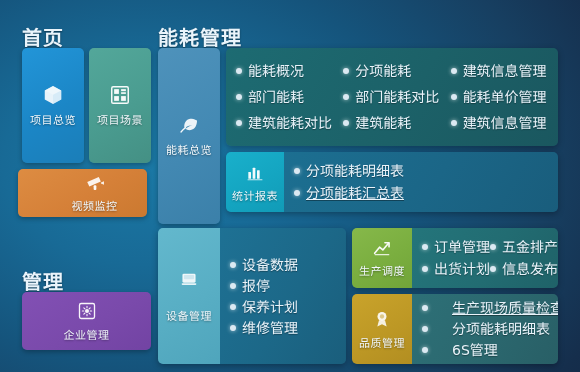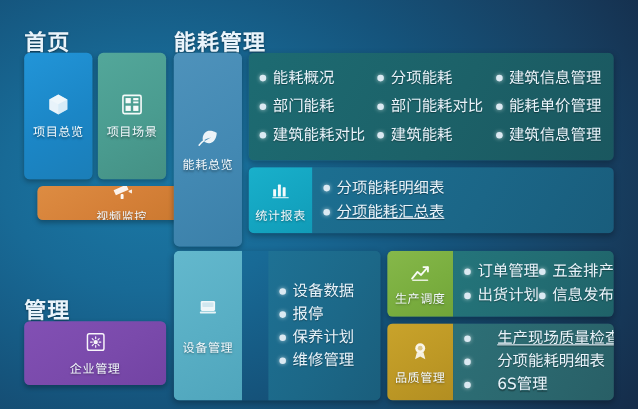--- a/index.html
+++ b/index.html
@@ -115,41 +115,41 @@
 
   
   #title-home      { left: 22px;  top: 22px; }
   #title-energy    { left: 158px; top: 22px; }
   #title-manage    { left: 22px;  top: 266px; }
 
   #tile-project-overview { left: 22px;  top: 48px;  width: 62px;  height: 115px;
         background: linear-gradient(150deg, #2295d8 0%, #1b86c6 55%, #1b7eb8 100%); }
   #tile-project-scene    { left: 89px;  top: 48px;  width: 62px;  height: 115px;
         background: linear-gradient(150deg, #53a79a 0%, #4a9c90 55%, #449084 100%); }
-  #tile-video-monitor    { left: 34px;  top: 169px; width: 129px; height: 31px;
+  #tile-video-monitor    { left: 18px;  top: 169px; width: 129px; height: 48px;
         background: linear-gradient(150deg, #dd8c42 0%, #d58038 55%, #cb7930 100%); padding-left: 24px; }
   #tile-enterprise-manage{ left: 22px;  top: 292px; width: 129px; height: 58px;
         background: linear-gradient(150deg, #8250b4 0%, #7a4aab 55%, #7243a3 100%); }
 
   #tile-energy-overview  { left: 158px; top: 48px;  width: 62px;  height: 176px;
         background: linear-gradient(150deg, #4e92bb 0%, #4389b3 55%, #3b80a9 100%); }
 
   #group-energy-stats  { left: 226px; top: 48px;  width: 332px; height: 98px; }
   #group-energy-stats .group-head { width: 58px; background: linear-gradient(150deg, #17803e 0%, #137336 55%, #106a31 100%); }
   #group-energy-stats .group-body { background: linear-gradient(120deg, #1d6b72 0%, #1c6168 55%, #1a575f 100%); }
   #group-energy-stats .menu-item { width: 33.33%; height: 26px; }
 
   #group-report        { left: 226px; top: 152px; width: 332px; height: 60px; }
   #group-report .group-head { width: 58px; background: linear-gradient(150deg, #19b0cb 0%, #14a5c1 55%, #119bb7 100%); }
   #group-report .group-body { background: linear-gradient(120deg, #1c6f91 0%, #1b6687 55%, #195d7c 100%); }
   #group-report .menu-item { width: 100%; height: 22px; }
 
   #group-device        { left: 158px; top: 228px; width: 188px; height: 136px; }
   #group-device .group-head { width: 62px; background: linear-gradient(150deg, #63b8cd 0%, #58aec4 55%, #4fa5bc 100%); gap: 19px; }
-  #group-device .group-body { background: linear-gradient(120deg, #1e7194 0%, #1c6888 55%, #1a5e7c 100%); align-content: center; margin-left: 24px; }
+  #group-device .group-body { background: linear-gradient(120deg, #1e7194 0%, #1c6888 55%, #1a5e7c 100%); align-content: center; }
   #group-device .menu-item { width: 100%; height: 21px; }
 
   #group-production    { left: 352px; top: 228px; width: 206px; height: 60px; }
   #group-production .group-head { width: 60px; background: linear-gradient(150deg, #86b84a 0%, #7aae3f 55%, #71a439 100%); }
   #group-production .group-body { background: linear-gradient(120deg, #24757b 0%, #226c72 55%, #1f6268 100%); }
   #group-production .menu-item { width: 50%; height: 22px; }
 
   #group-quality       { left: 352px; top: 294px; width: 206px; height: 70px; }
   #group-quality .group-head { width: 60px; background: linear-gradient(150deg, #c9a32b 0%, #bd9825 55%, #b28e21 100%); }
   #group-quality .group-body { background: linear-gradient(120deg, #2d7077 0%, #2b676e 55%, #285e65 100%); }

